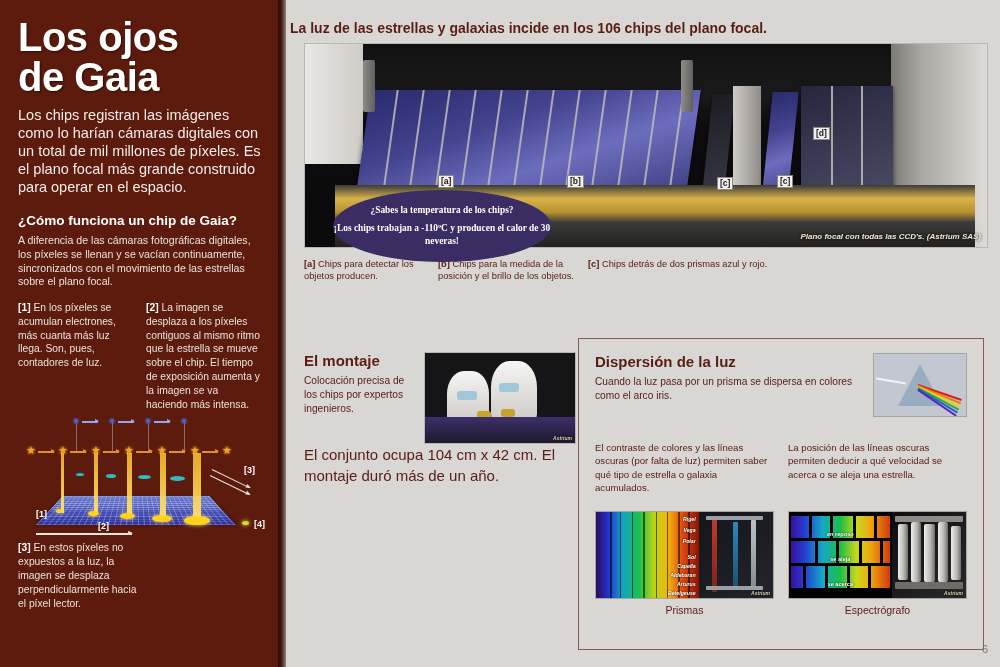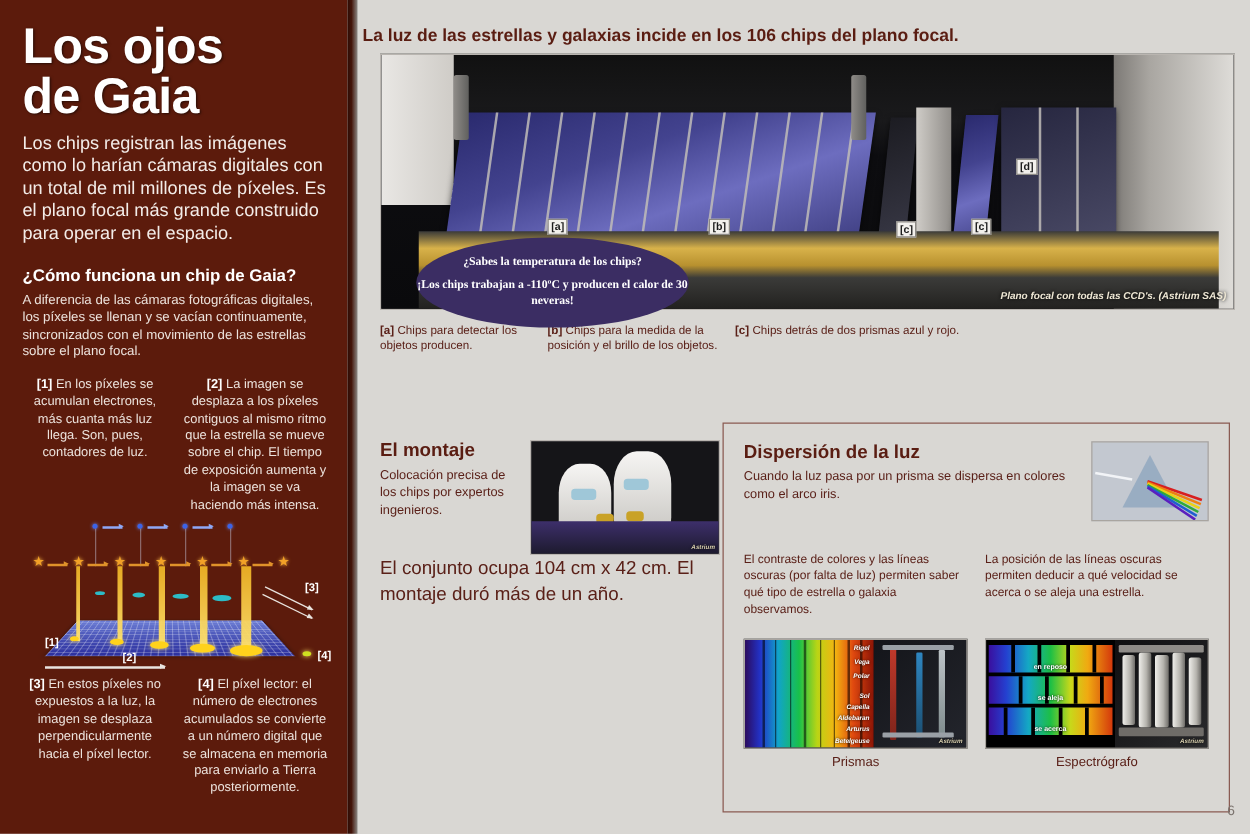--- a/index.html
+++ b/index.html
@@ -30,21 +30,21 @@
     margin:4px 0 10px 0;
   }
   .intro {
     font-size:14.5px; line-height:1.24; color:#f3ece8; margin-bottom:16px;
   }
   .q-head {
     font-size:13.5px; font-weight:bold; color:#ffffff; margin-bottom:6px;
   }
   .q-body { font-size:10.6px; line-height:1.3; color:#ece2dc; margin-bottom:12px; }
   .numcols { display:flex; gap:12px; }
-  .numcol { width:50%; font-size:10.3px; line-height:1.34; color:#ece2dc;text-align:center; }
+  .numcol { width:50%; font-size:10.3px; line-height:1.34; color:#ece2dc; }
   .numtag { font-weight:bold; color:#ffffff; }
   
   #ccd-wrap { position:relative; width:262px; height:120px; margin:6px 0 4px -4px; }
   #ccd-plane {
     position:absolute; left:22px; top:42px; width:200px; height:66px;
     background:
       repeating-linear-gradient(to right, rgba(255,255,255,.30) 0 1px, transparent 1px 6px),
       repeating-linear-gradient(to bottom, rgba(255,255,255,.30) 0 1px, transparent 1px 5px),
       linear-gradient(to bottom,#6d7fd6 0%,#2b2f9e 100%);
     transform:perspective(150px) rotateX(54deg);
@@ -223,24 +223,20 @@
     <div class="lbl" style="left:230px;top:48px">[3]</div>
     <div class="lbl" style="left:240px;top:102px">[4]</div>
     <div class="charge" style="left:228px;top:104px;width:7px;height:4px;background:#cfe020"></div>
   </div>
 
   <div class="numcols" style="margin-top:4px">
     <div class="numcol">
       <span class="numtag">[3]</span>
       <span>En estos píxeles no expuestos a la luz, la imagen se desplaza perpendicularmente hacia el píxel lector.</span>
     </div>
-    <div class="numcol">
-      <span class="numtag">[4]</span>
-      <span>El píxel lector: el número de electrones acumulados se convierte a un número digital que se almacena en memoria para enviarlo a Tierra posteriormente.</span>
-    </div>
   </div>
 </div>
 <div id="sidebar-edge"></div>
 
 <div id="content">
 
   <div class="page-title">La luz de las estrellas y galaxias incide en los 106 chips del plano focal.</div>
 
   <div id="focal-photo">
     <div id="fp-bg"></div>
@@ -331,21 +327,21 @@
         <div class="pr-ray" style="top:30px;background:#d81f1f;transform:rotate(19deg)"></div>
         <div class="pr-ray" style="top:31px;background:#ef7f12;transform:rotate(22deg)"></div>
         <div class="pr-ray" style="top:32px;background:#e9d317;transform:rotate(25deg)"></div>
         <div class="pr-ray" style="top:33px;background:#2faa3c;transform:rotate(28deg)"></div>
         <div class="pr-ray" style="top:34px;background:#1f5fd0;transform:rotate(31deg)"></div>
         <div class="pr-ray" style="top:35px;background:#5a1fbe;transform:rotate(34deg)"></div>
       </div>
     </div>
 
     <div id="disp-cols">
-      <div class="disp-col">El contraste de colores y las líneas oscuras (por falta de luz) permiten saber qué tipo de estrella o galaxia observamos.</div>
+      <div class="disp-col">El contraste de colores y las líneas oscuras (por falta de luz) permiten saber qué tipo de estrella o galaxia acumulados.</div>
       <div class="disp-col">La posición de las líneas oscuras permiten deducir a qué velocidad se acerca o se aleja una estrella.</div>
     </div>
 
     <div id="disp-imgs">
 
       <div class="spec-box">
         <div class="spec-frame">
           <div id="spec-rainbow">
             <div class="dk" style="left:14%"></div>
               <div class="dk" style="left:23%"></div>

